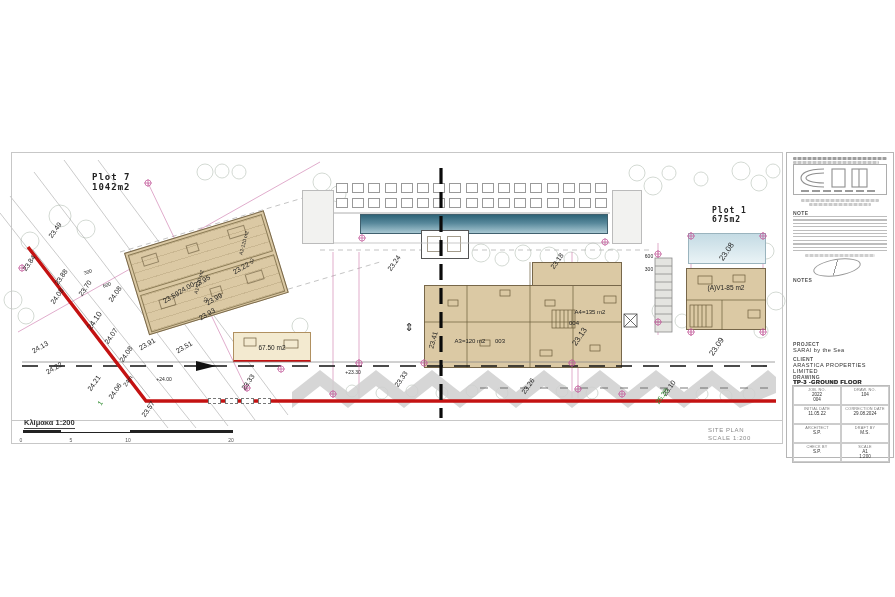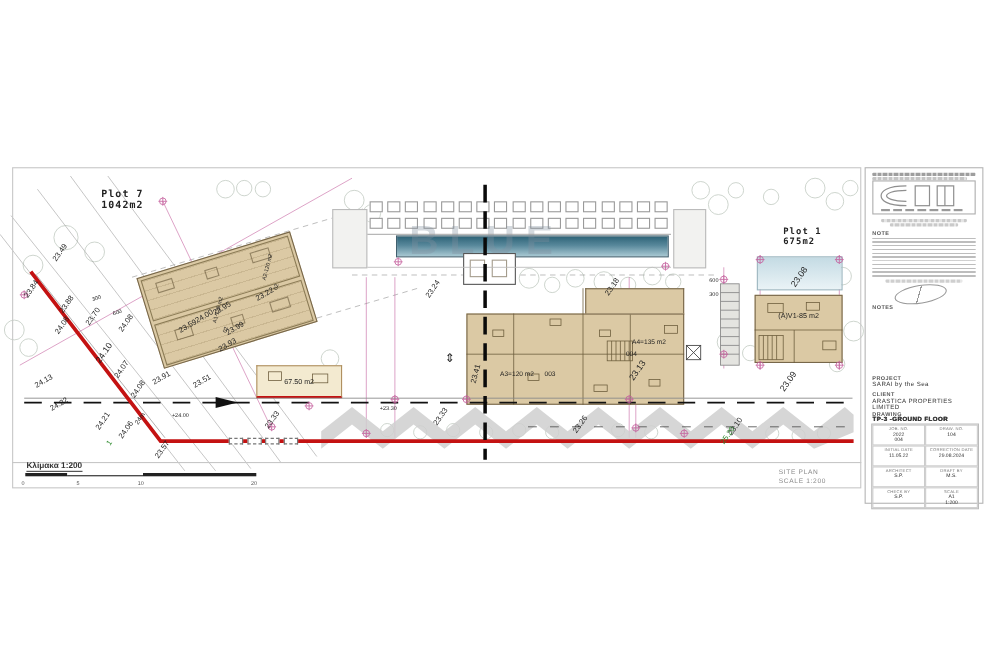--- a/index.html
+++ b/index.html
@@ -153,21 +153,20 @@
       <div class="sq" style="left: 546.6px; top: 183px;"></div>
       <div class="sq" style="left: 546.6px; top: 198px;"></div>
       <div class="sq" style="left: 562.8px; top: 183px;"></div>
       <div class="sq" style="left: 562.8px; top: 198px;"></div>
       <div class="sq" style="left: 579px; top: 183px;"></div>
       <div class="sq" style="left: 579px; top: 198px;"></div>
       <div class="sq" style="left: 595.2px; top: 183px;"></div>
       <div class="sq" style="left: 595.2px; top: 198px;"></div>
     </div>
   <div id="pool" class="abs"></div>
-  <div id="watermark" class="abs">BLUE</div>
   <div class="abs" style="left:421px;top:230px;width:46px;height:27px;border:1.3px solid #555;background:#fff;">
     <div class="furn" style="left:5px;top:5px;width:14px;height:16px;"></div>
     <div class="furn" style="left:25px;top:5px;width:14px;height:16px;"></div>
   </div>
 
   <div class="bld" style="left:124px;top:253px;width:146px;height:86px;transform:rotate(-17deg);transform-origin:0 0;">
     <div class="unit" style="left:2px;top:2px;width:140px;height:39px;"></div>
     <div class="unit" style="left:2px;top:44px;width:140px;height:39px;"></div>
     <div class="furn" style="left:14px;top:8px;width:16px;height:10px;"></div>
     <div class="furn" style="left:60px;top:10px;width:12px;height:9px;"></div>

